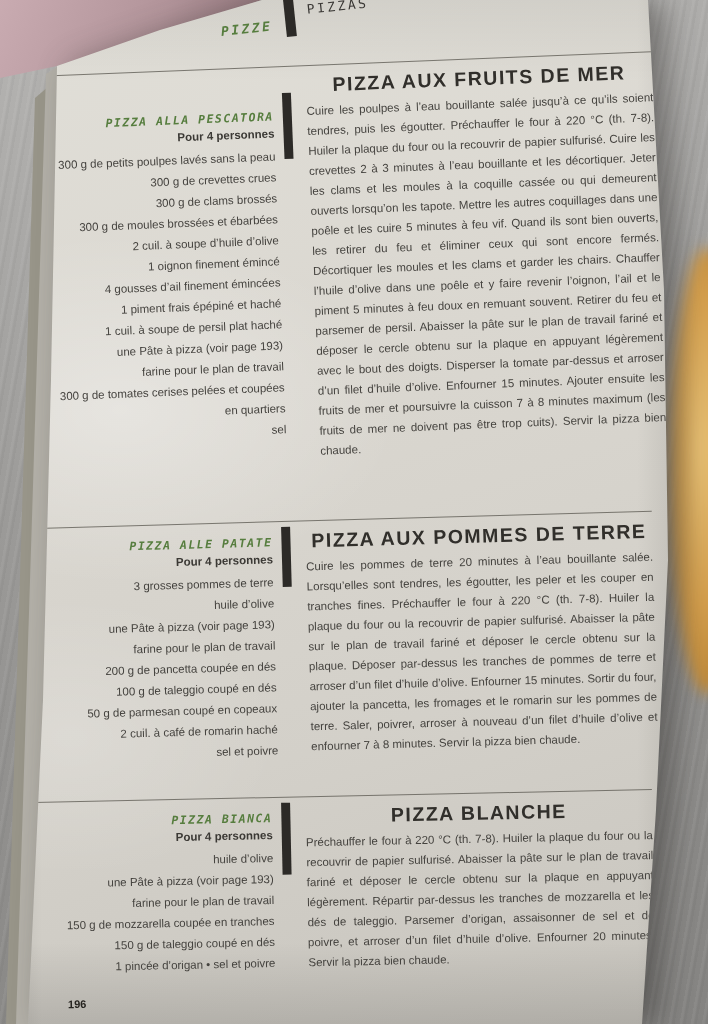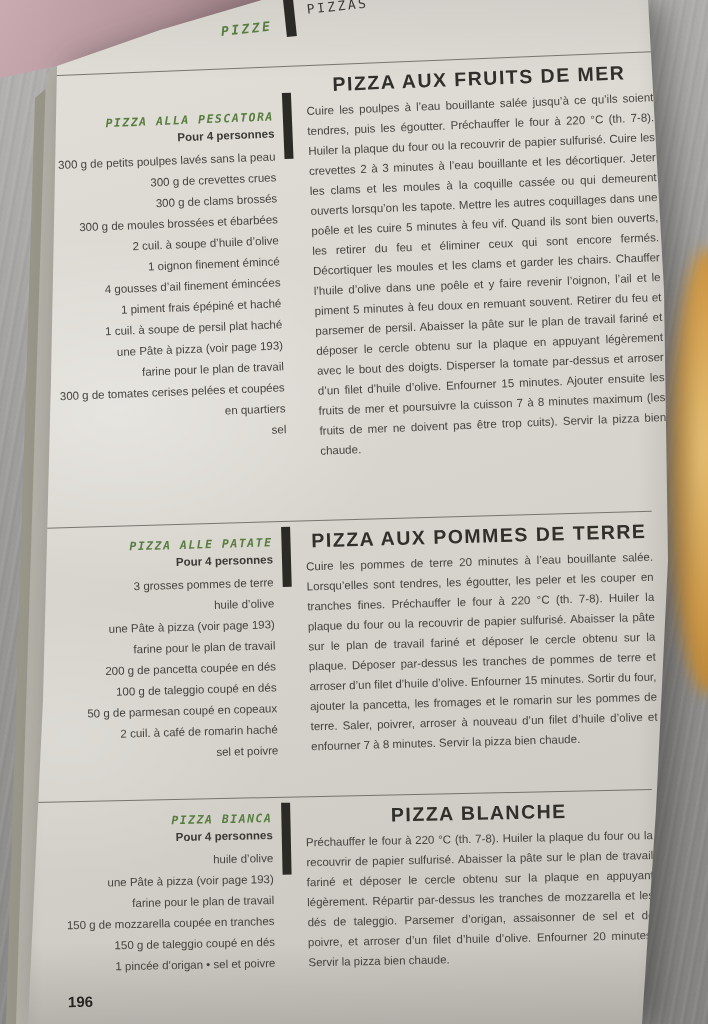--- a/index.html
+++ b/index.html
@@ -80,21 +80,21 @@
   .r1 .vbar{margin-top:26px;height:66px;}
   .r2 .vbar{margin-top:5px;height:60px;}
   .r3 .vbar{margin-top:5px;height:72px;}
   .main-col{flex:1;padding-left:15px;}
   .title{
     margin:8px 0 4px;text-align:center;font-size:19.5px;font-weight:700;
     letter-spacing:1.5px;color:#312f2b;white-space:nowrap;
   }
   .body{margin:0;font-size:11.5px;line-height:20px;text-align:justify;color:var(--ink);}
   .folio{
-    position:absolute;left:68px;bottom:14px;font-size:15px;font-weight:700;
+    position:absolute;left:68px;bottom:14px;font-size:11px;font-weight:700;
     color:#262420;transform:rotate(-1deg);
   }
 </style>
 </head>
 <body>
 
 <div class="bg-streaks"></div>
 <div class="food-blur"></div>
 <div class="fabric"></div>
 <div class="stack2"></div>

